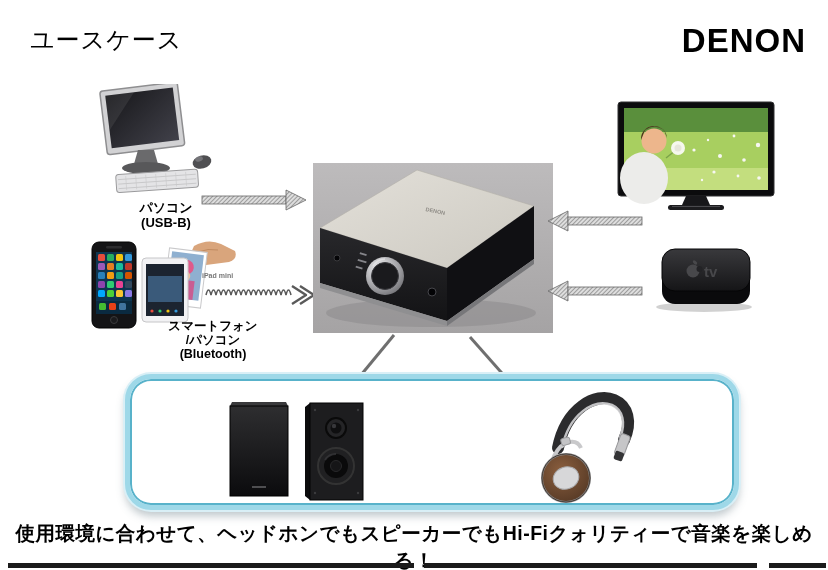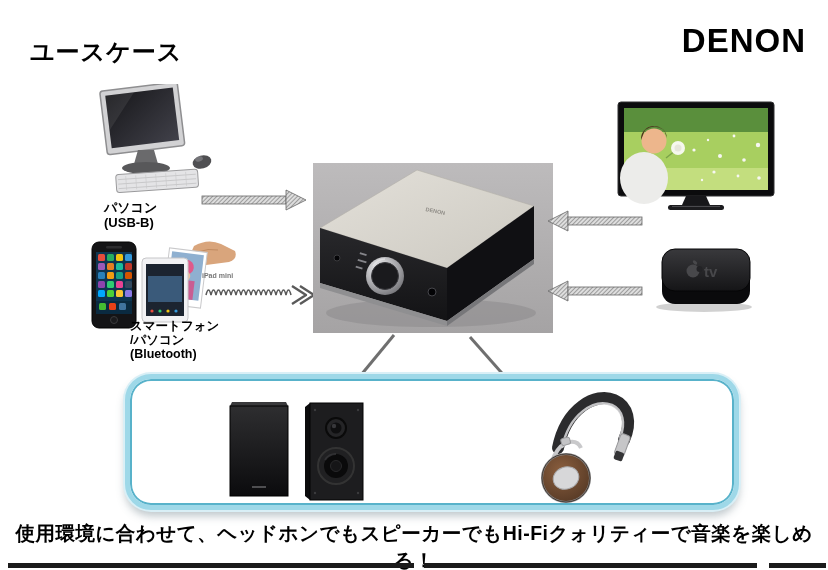--- a/index.html
+++ b/index.html
@@ -1,25 +1,25 @@
 <!DOCTYPE html>
 <html><head>
 <meta charset="utf-8">
 <style>
   html,body{margin:0;padding:0;background:#ffffff;}
   #slide{
     position:relative;width:828px;height:570px;background:#ffffff;overflow:hidden;
     font-family:"Liberation Sans","DejaVu Sans",sans-serif;color:#000;
   }
   .abs{position:absolute;}
-  .title{left:30px;top:36px;font-size:24px;font-weight:700;letter-spacing:1px;}
+  .title{left:30px;top:24px;font-size:24px;font-weight:400;letter-spacing:1px;}
   .logo{right:22px;top:22px;font-size:33px;font-weight:700;letter-spacing:1px;}
-  .devlabel{font-size:13px;font-weight:700;line-height:15px;white-space:nowrap;}
+  .devlabel{font-size:13px;font-weight:700;line-height:15px;text-align:center;white-space:nowrap;}
   .pc-label{left:104px;top:200px;width:124px;}
-  .sp-label{left:130px;top:319px;width:124px;line-height:14px;font-size:12.5px;}
+  .sp-label{left:151px;top:319px;width:124px;line-height:14px;font-size:12.5px;}
   .tv-label{left:628px;top:217px;width:150px;}
   .atv-label{left:618px;top:329px;width:180px;}
   .ipad-caption{left:202px;top:272px;font-size:7px;color:#777;font-weight:700;}
   .photo{left:313px;top:163px;width:240px;height:170px;}
   .outbox{
     left:125px;top:374px;width:604px;height:126px;background:#fff;border-radius:26px;
     border:5px solid #9ed8e8;
     box-shadow:inset 0 0 0 2px #58b2ca,0 0 0 2px #d9eff6,0 6px 9px rgba(110,130,140,.45);
   }
   .footer{left:0;top:520px;width:828px;text-align:center;font-size:19.5px;font-weight:700;letter-spacing:0.5px;}

